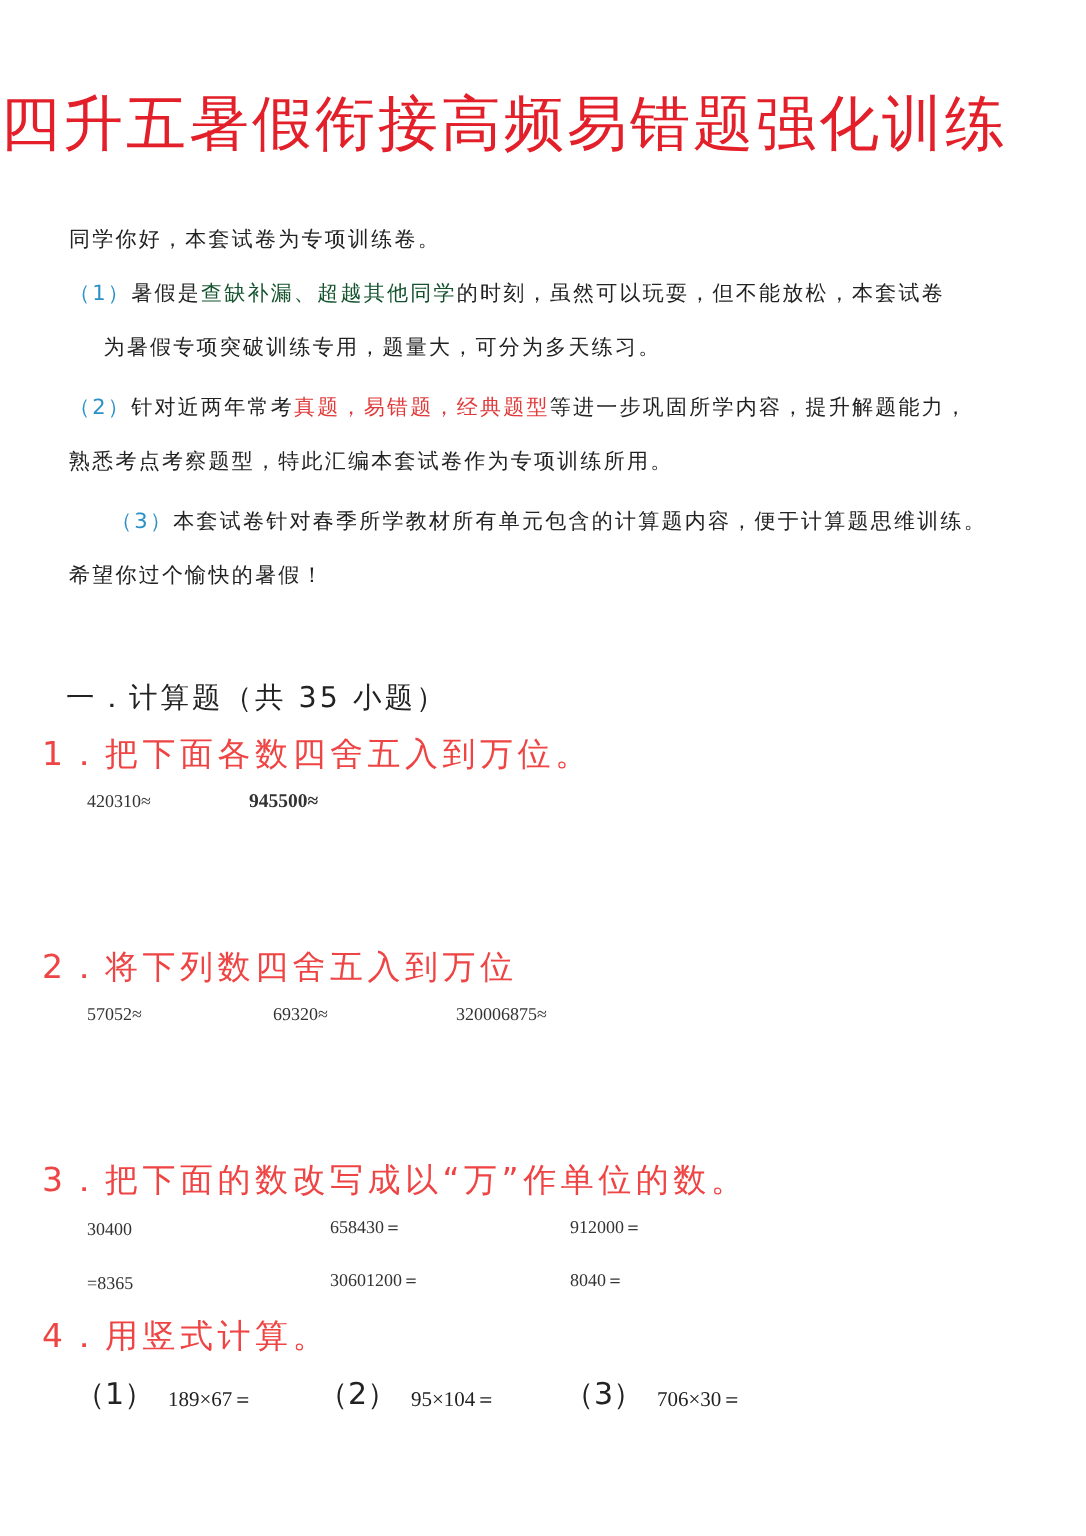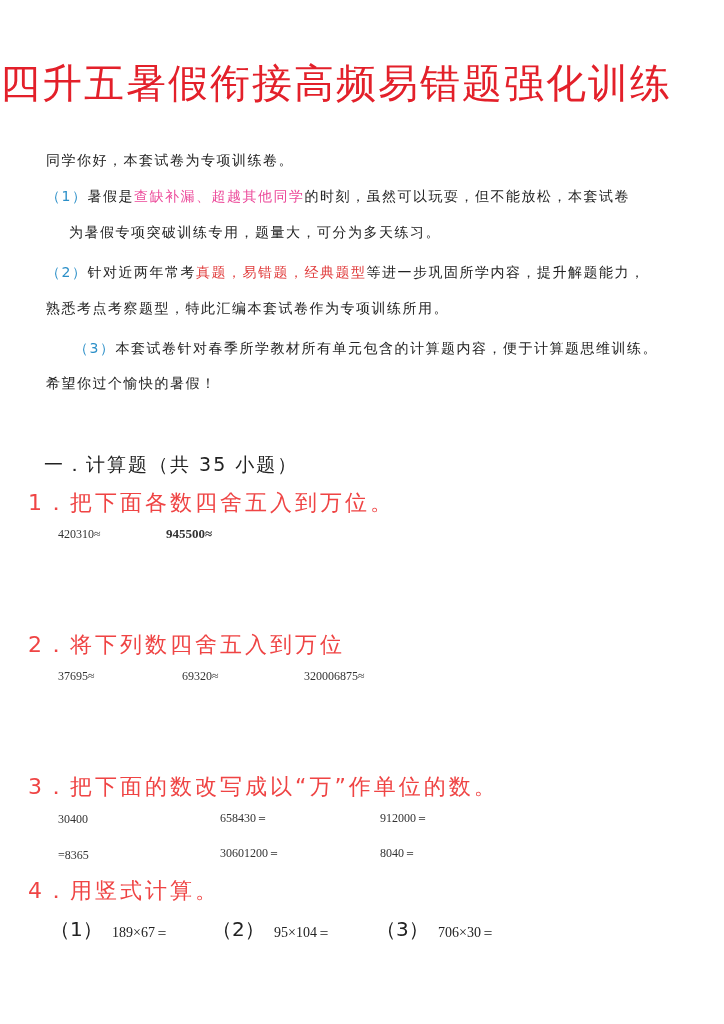--- a/index.html
+++ b/index.html
@@ -3,21 +3,21 @@
 <meta charset="utf-8">
 <style>
   html, body { margin: 0; padding: 0; background: #ffffff; }
   body { width: 724px; height: 1024px; position: relative; overflow: hidden;
          font-family: "DejaVu Serif", serif; color: #222; }
   .title { position: absolute; top: 58px; left: 0; width: 580px; text-align: left;
            color: #e3202a; font-size: 40px; letter-spacing: 2px; line-height: 50px;
            font-family: "DejaVu Serif", serif; white-space: nowrap; }
   .intro { position: absolute; left: 46px; width: 640px; font-size: 14px;
            line-height: 20px; letter-spacing: 1.5px; white-space: nowrap; }
-  .blue { color: #ec4899; }
+  .blue { color: #14532d; }
   .red { color: #e03a3a; }
   .num-label { color: #2b8fc8; font-family: "DejaVu Sans", sans-serif; }
   .section { position: absolute; left: 44px; font-size: 19px; letter-spacing: 2px;
              font-family: "DejaVu Sans", sans-serif; white-space: nowrap; color:#222; }
   .q { position: absolute; left: 28px; font-size: 22px; letter-spacing: 3px;
        font-family: "DejaVu Sans", sans-serif; white-space: nowrap; color:#ef4444; }
   .item { position: absolute; font-family: "Liberation Serif", serif; font-size: 12px;
           white-space: nowrap; color:#333;margin-left:12px; }
   .item.bold { font-weight: bold; font-size: 13px; text-align: right; }
   .sub { position: absolute; font-family: "DejaVu Sans", sans-serif; font-size: 20px; white-space: nowrap; color:#222; }
@@ -36,30 +36,30 @@
 <div class="intro" style="top:222px;margin-left:23px;">为暑假专项突破训练专用，题量大，可分为多天练习。</div>
 
 <div class="intro" style="top:262px;">
   <span class="num-label">（2）</span><span>针对近两年常考</span><span class="red">真题，易错题，经典题型</span><span>等进一步巩固所学内容，提升解题能力，</span>
 </div>
 <div class="intro" style="top:298px;">熟悉考点考察题型，特此汇编本套试卷作为专项训练所用。</div>
 
 <div class="intro" style="top:338px;text-align:center;">
   <span class="num-label">（3）</span><span>本套试卷针对春季所学教材所有单元包含的计算题内容，便于计算题思维训练。</span>
 </div>
-<div class="intro" style="top:374px;font-family:Liberation Mono, monospace;">希望你过个愉快的暑假！</div>
+<div class="intro" style="top:374px;">希望你过个愉快的暑假！</div>
 
 <div class="section" style="top:452px;">一．计算题（共 35 小题）</div>
 
 <div class="q" style="top:488px;">1．把下面各数四舍五入到万位。</div>
 <div class="item" style="top:527px; left:46px;">420310≈</div>
 <div class="item bold" style="top:526px; left:154px;">945500≈</div>
 
 <div class="q" style="top:630px;">2．将下列数四舍五入到万位</div>
-<div class="item" style="top:669px; left:46px;">37695≈</div>
+<div class="item" style="top:669px; left:46px;">57052≈</div>
 <div class="item" style="top:669px; left:170px;">69320≈</div>
 <div class="item" style="top:669px; left:292px;">320006875≈</div>
 
 <div class="q" style="top:772px;">3．把下面的数改写成以“万”作单位的数。</div>
 <div class="item" style="top:812px; left:46px;">30400</div>
 <div class="item" style="top:810px; left:208px;">658430＝</div>
 <div class="item" style="top:810px; left:368px;">912000＝</div>
 <div class="item" style="top:848px; left:46px;">=8365</div>
 <div class="item" style="top:845px; left:208px;">30601200＝</div>
 <div class="item" style="top:845px; left:368px;">8040＝</div>

